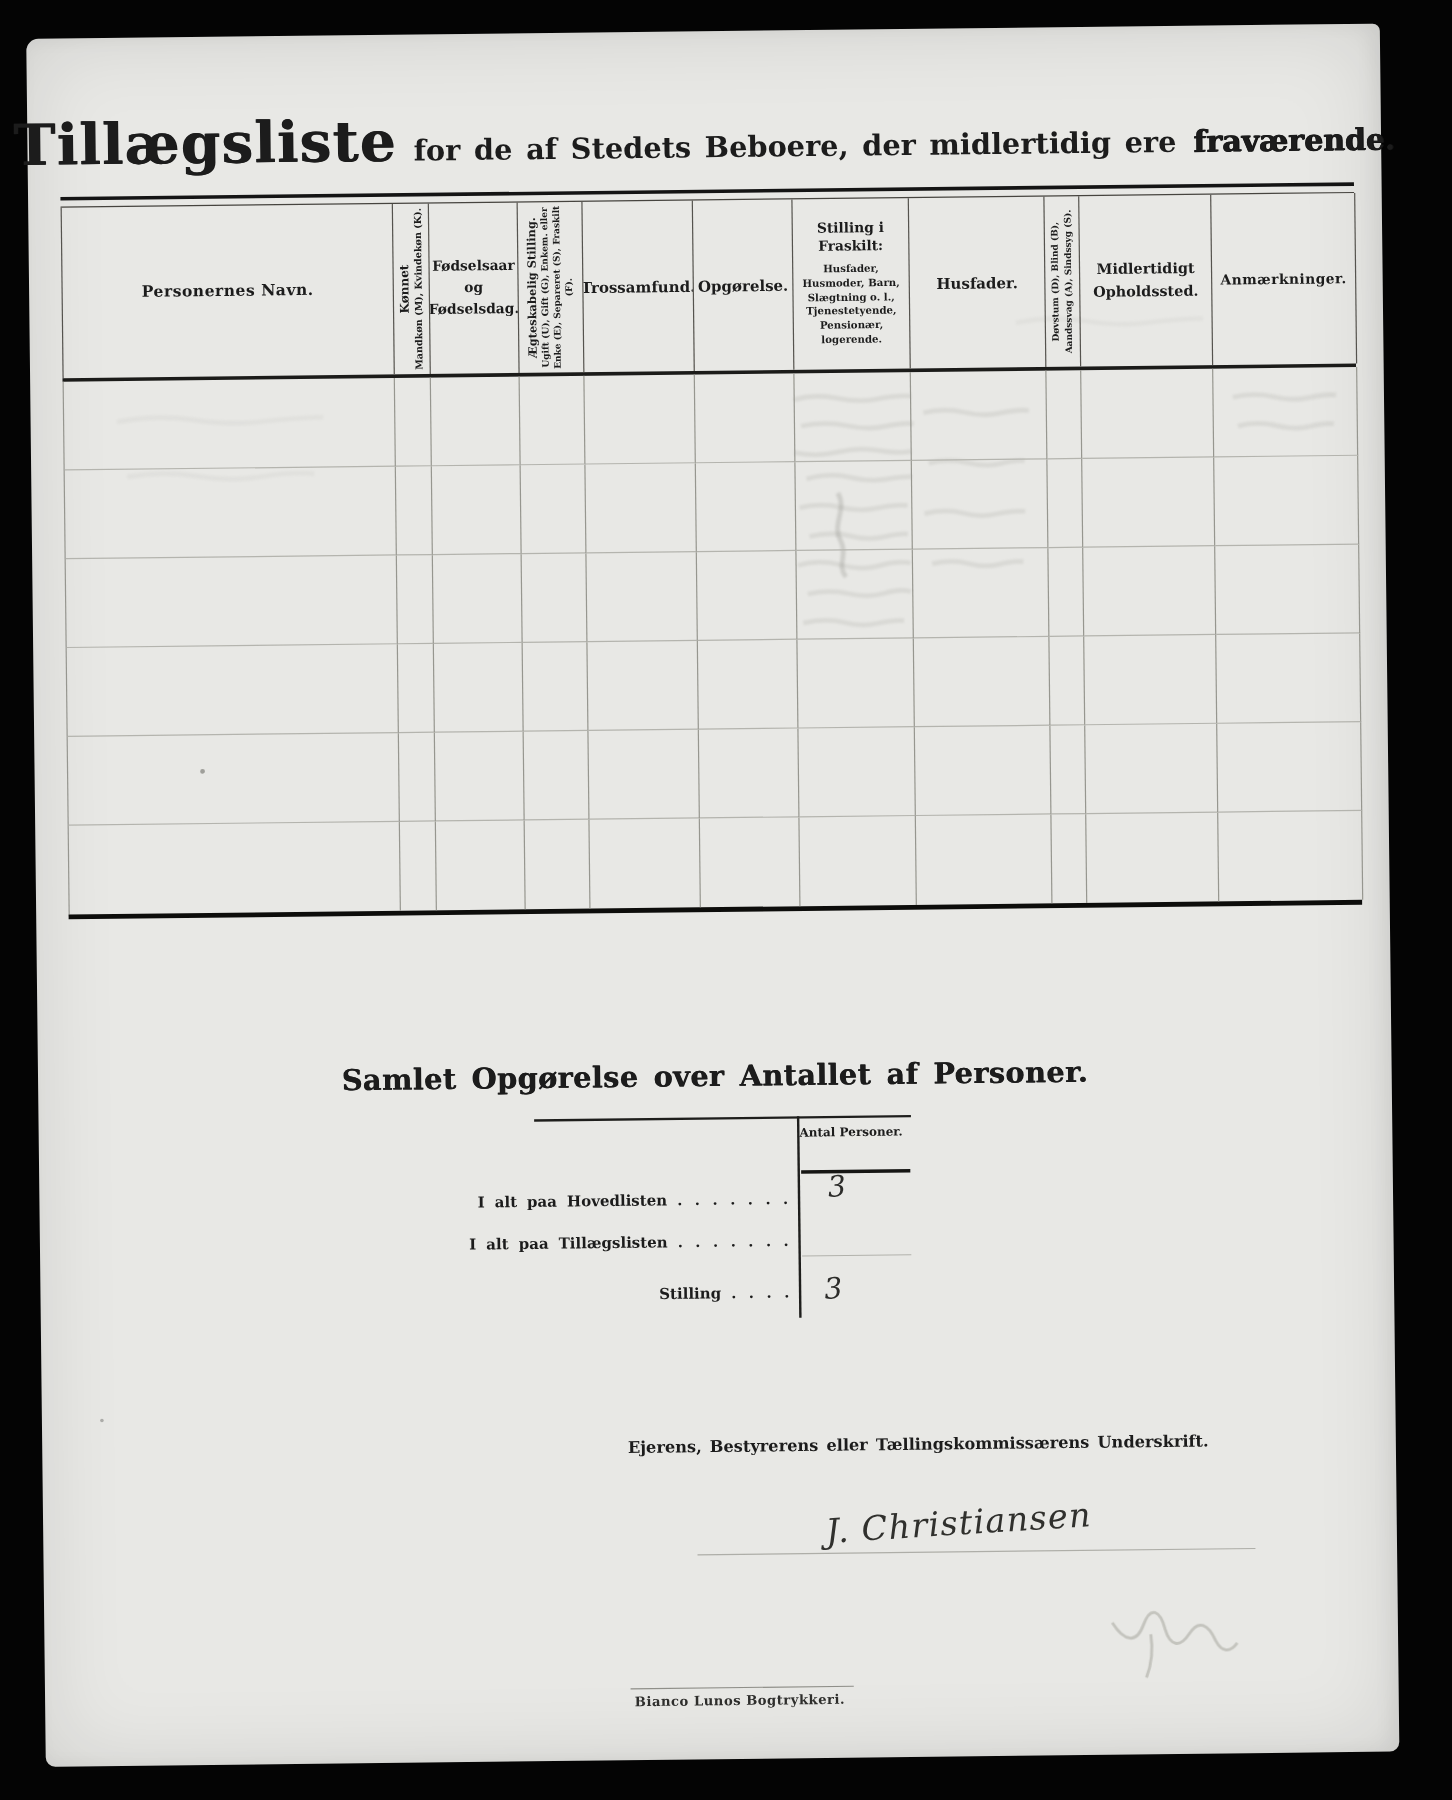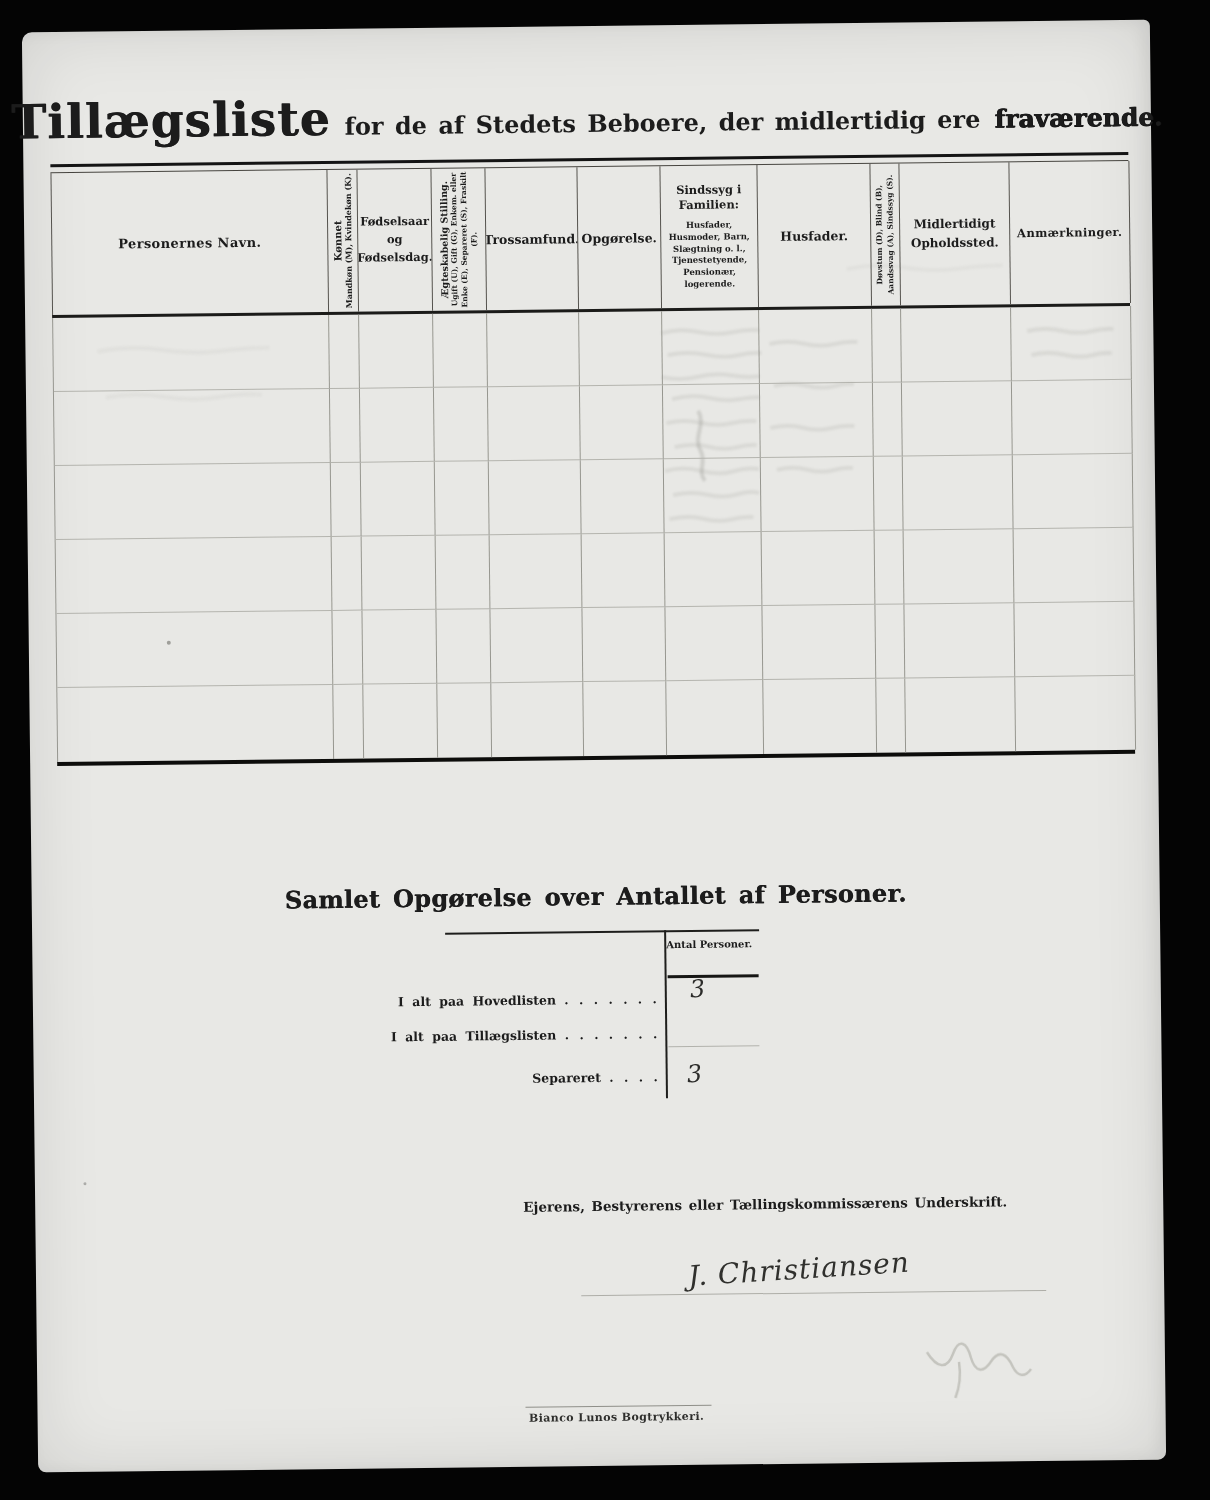--- a/index.html
+++ b/index.html
@@ -189,21 +189,21 @@
             <div class="v-det">Ugift (U), Gift (G), Enkem. eller Enke (E), Separeret (S), Fraskilt (F).</div>
           </div>
         </div>
         <div class="hc c4">
           <span>Trossamfund.</span>
         </div>
         <div class="hc c5">
           <span>Opgørelse.</span>
         </div>
         <div class="hc c6">
-          <div class="h-head">Sindssyg i Familien:</div>
+          <div class="h-head">Stilling i Fraskilt:</div>
           <div class="h-det">Husfader, Husmoder, Barn, Slægtning o. l., Tjenestetyende, Pensionær, logerende.</div>
         </div>
         <div class="hc c7">
           <span>Husfader.</span>
         </div>
         <div class="vc c8">
           <div class="vin">
             <div class="v-det">Døvstum (D), Blind (B), Aandssvag (A), Sindssyg (S).</div>
           </div>
         </div>
@@ -296,21 +296,21 @@
 
     <div class="sum-label lbl-1">
       <span>I alt paa Hovedlisten</span>
       <span class="dots">. . . . . . .</span>
     </div>
     <div class="sum-label lbl-2">
       <span>I alt paa Tillægslisten</span>
       <span class="dots">. . . . . . .</span>
     </div>
     <div class="sum-label lbl-3">
-      <span>Separeret</span>
+      <span>Stilling</span>
       <span class="dots">. . . .</span>
     </div>
     <div class="sum-value val-1">3</div>
     <div class="sum-value val-3">3</div>
 
     <div class="sig-caption">Ejerens, Bestyrerens eller Tællingskommissærens Underskrift.</div>
     <div class="sig-name">J. Christiansen</div>
     <div class="sig-line"></div>
 
     <div class="printer-rule"></div>

